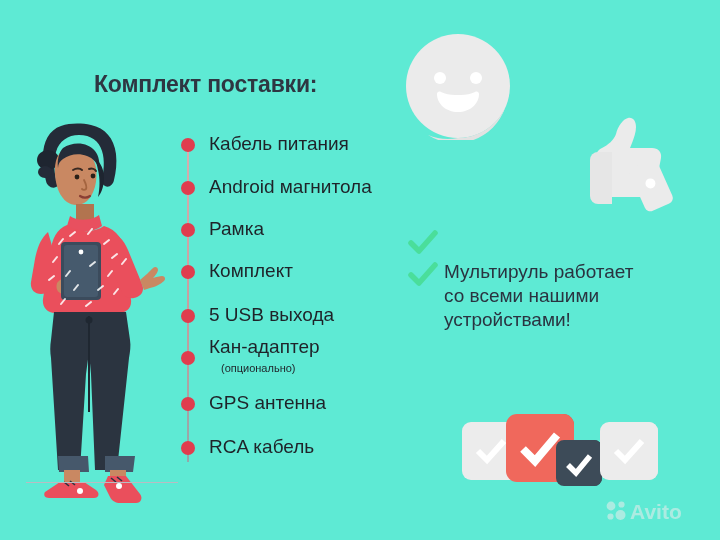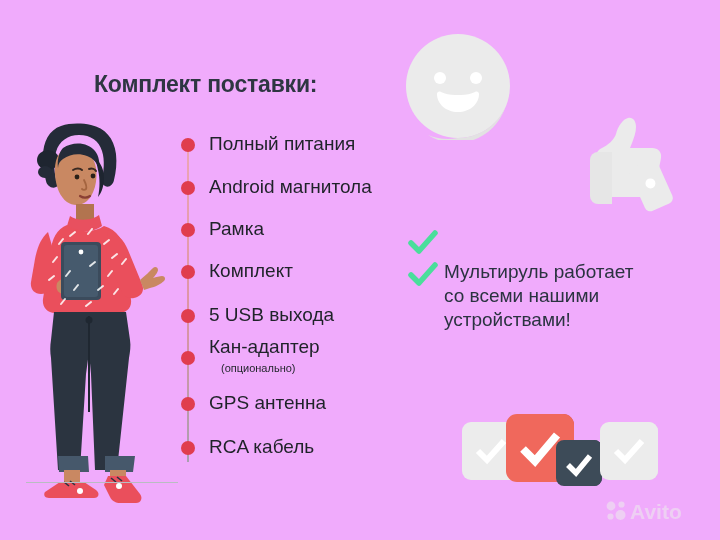--- a/index.html
+++ b/index.html
@@ -4,21 +4,21 @@
 <style>
   html, body {
     margin: 0;
     padding: 0;
     background: #ffffff;
   }
   #canvas {
     position: relative;
     width: 720px;
     height: 540px;
-    background: #f0abfc;
+    background: #5eead4;
     overflow: hidden;
     font-family: "Liberation Sans", "DejaVu Sans", sans-serif;
   }
 
   
   .deco {
     position: absolute;
     pointer-events: none;
   }
   #smiley-deco { left: 404px; top: 32px; width: 108px; height: 108px; }
@@ -270,21 +270,21 @@
   </svg>
   <div id="ground-line"></div>
 
   <div id="page-title">Комплект поставки:</div>
 
   <div id="spec-list">
     <div id="spec-line"></div>
 
     <div class="spec-item" style="top:15px">
       <span class="spec-dot"></span>
-      <span class="spec-label">Полный питания</span>
+      <span class="spec-label">Кабель питания</span>
     </div>
 
     <div class="spec-item" style="top:58px">
       <span class="spec-dot"></span>
       <span class="spec-label">Android магнитола</span>
     </div>
 
     <div class="spec-item" style="top:100px">
       <span class="spec-dot"></span>
       <span class="spec-label">Рамка</span>

